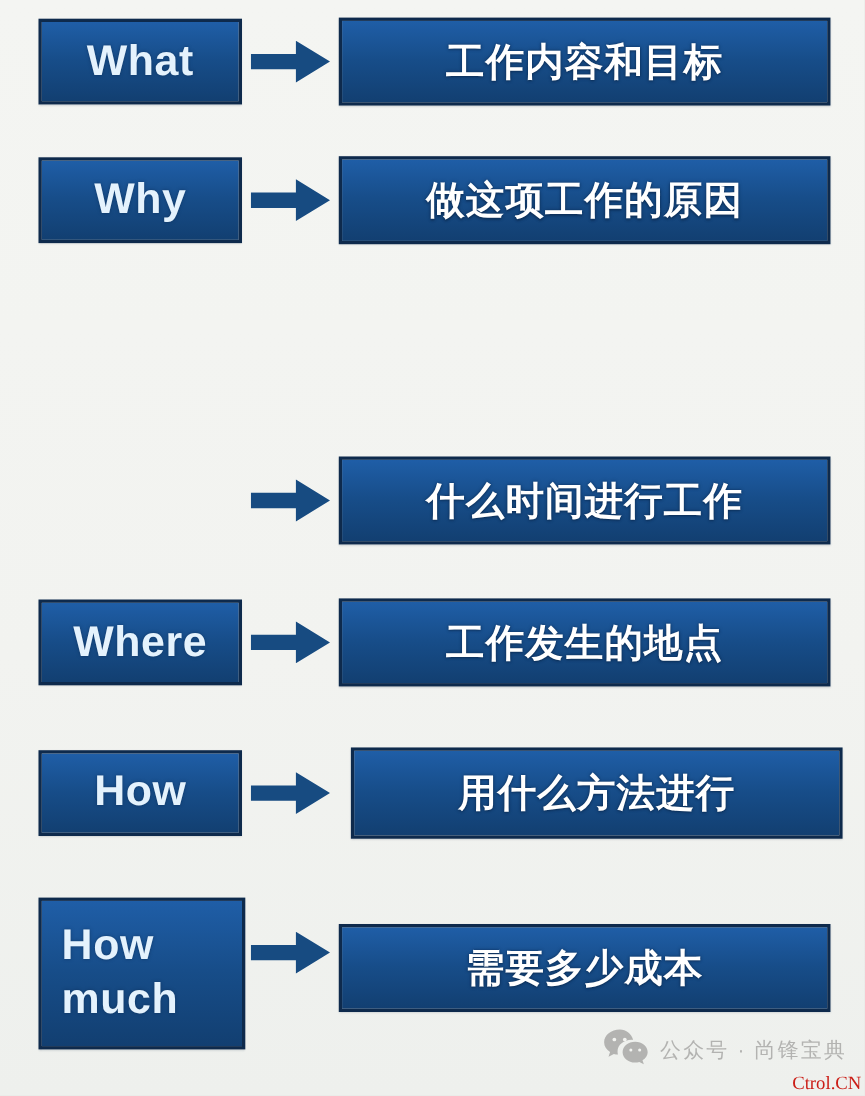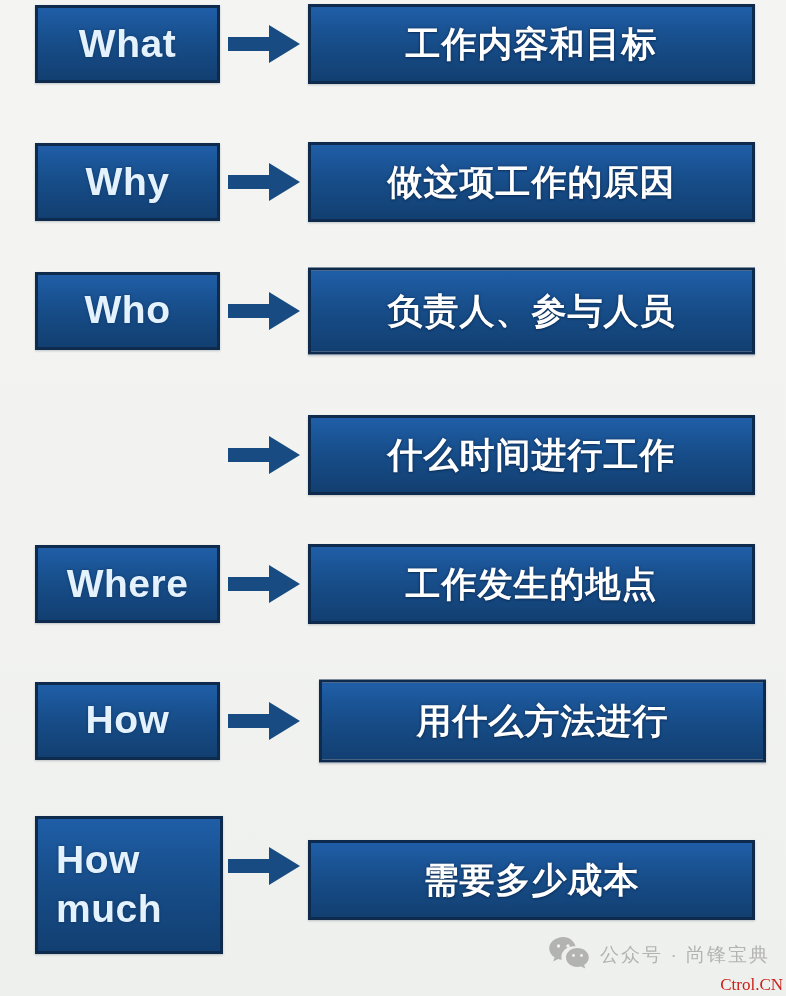--- a/index.html
+++ b/index.html
@@ -9,21 +9,21 @@
   .canvas {
     position: relative;
     width: 786px;
     height: 996px;
     margin: 0 auto;
     background: linear-gradient(180deg, #f4f5f2 0%, #f2f3f0 60%, #eef0ed 100%);
     overflow: hidden;
   }
 
   .row { position: absolute; left: 0; width: 786px; }
-  .r1 { top: 4px;  height: 80px; }
+  .r1 { top: 16px;  height: 80px; }
   .r2 { top: 141px; height: 82px; }
   .r3 { top: 267px; height: 87px; }
   .r4 { top: 412px; height: 86px; }
   .r5 { top: 544px; height: 80px; }
   .r6 { top: 679px; height: 83px; }
   .r7 { top: 816px; height: 138px; }
 
   .kw-box, .desc-box {
     position: absolute;
     background: linear-gradient(180deg, #1f5ea7 0%, #174d89 48%, #123f71 100%);
@@ -142,33 +142,20 @@
     <div class="arrow-wrap">
       <svg width="72" height="44" viewBox="0 0 72 44">
           <polygon points="0,15 41,15 41,3 72,22 41,41 41,29 0,29" fill="#174b81"></polygon>
         </svg>
     </div>
     <div class="desc-box">
       <span class="zh">做这项工作的原因</span>
     </div>
   </div>
 
-  <div class="row r3">
-    <div class="kw-box">
-      <span class="kw">Who</span>
-    </div>
-    <div class="arrow-wrap">
-      <svg width="72" height="44" viewBox="0 0 72 44">
-          <polygon points="0,15 41,15 41,3 72,22 41,41 41,29 0,29" fill="#174b81"></polygon>
-        </svg>
-    </div>
-    <div class="desc-box">
-      <span class="zh">负责人、参与人员</span>
-    </div>
-  </div>
 
   <div class="row r4">
     <div class="arrow-wrap">
       <svg width="72" height="44" viewBox="0 0 72 44">
           <polygon points="0,15 41,15 41,3 72,22 41,41 41,29 0,29" fill="#174b81"></polygon>
         </svg>
     </div>
     <div class="desc-box">
       <span class="zh">什么时间进行工作</span>
     </div>

